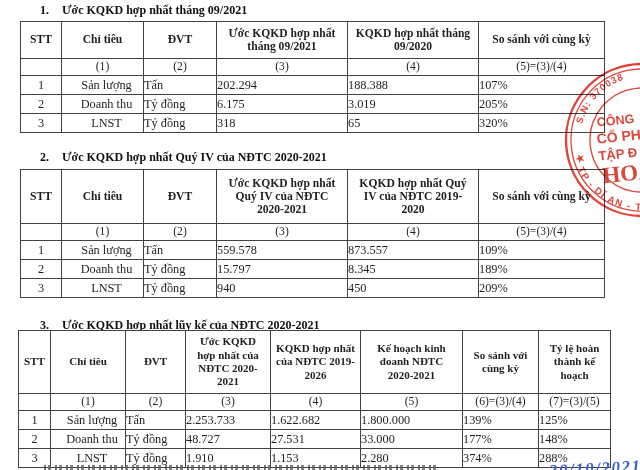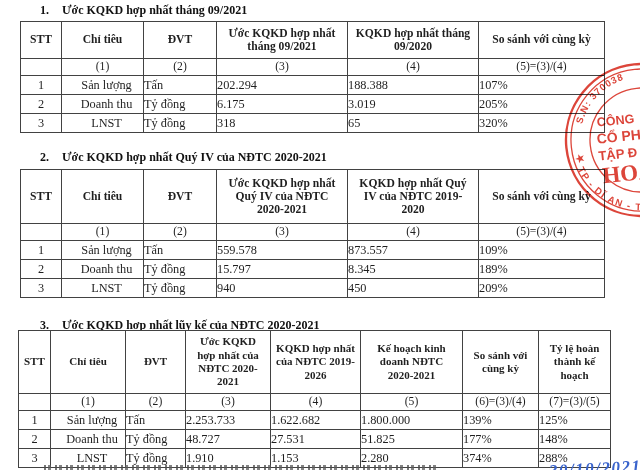--- a/index.html
+++ b/index.html
@@ -190,21 +190,21 @@
     <td>1.800.000</td>
     <td>139%</td>
     <td>125%</td>
   </tr>
   <tr class="data">
     <td>2</td>
     <td>Doanh thu</td>
     <td>Tỷ đồng</td>
     <td>48.727</td>
     <td>27.531</td>
-    <td>51.825</td>
+    <td>33.000</td>
     <td>177%</td>
     <td>148%</td>
   </tr>
   <tr class="data">
     <td>3</td>
     <td>LNST</td>
     <td>Tỷ đồng</td>
     <td>1.910</td>
     <td>1.153</td>
     <td>2.280</td>

